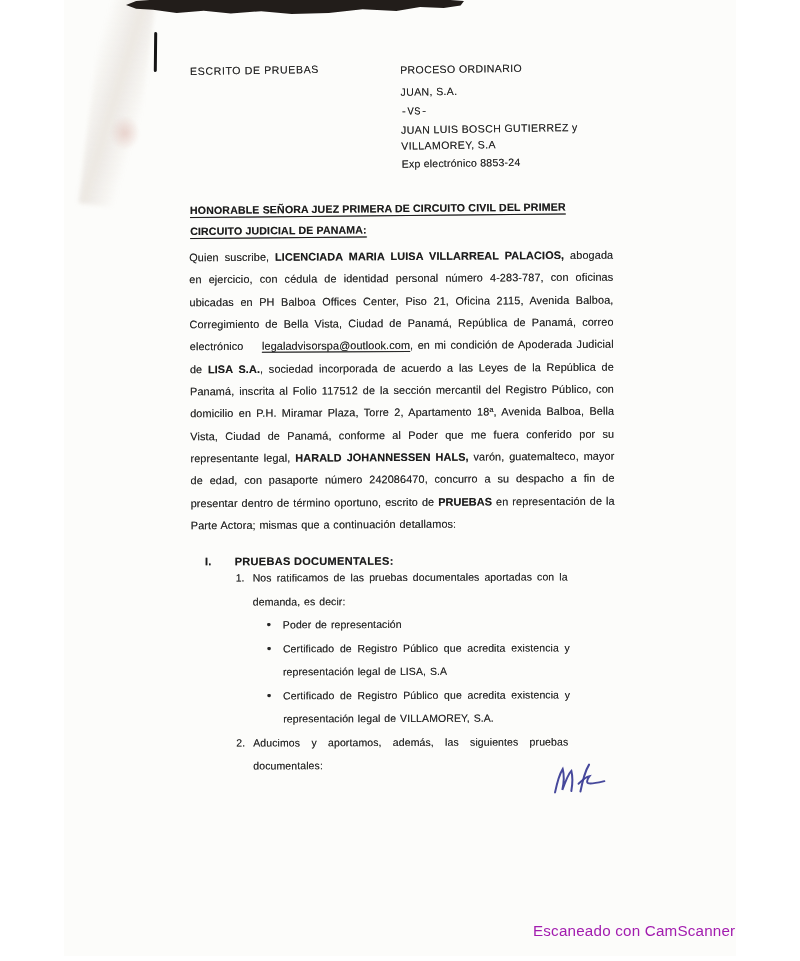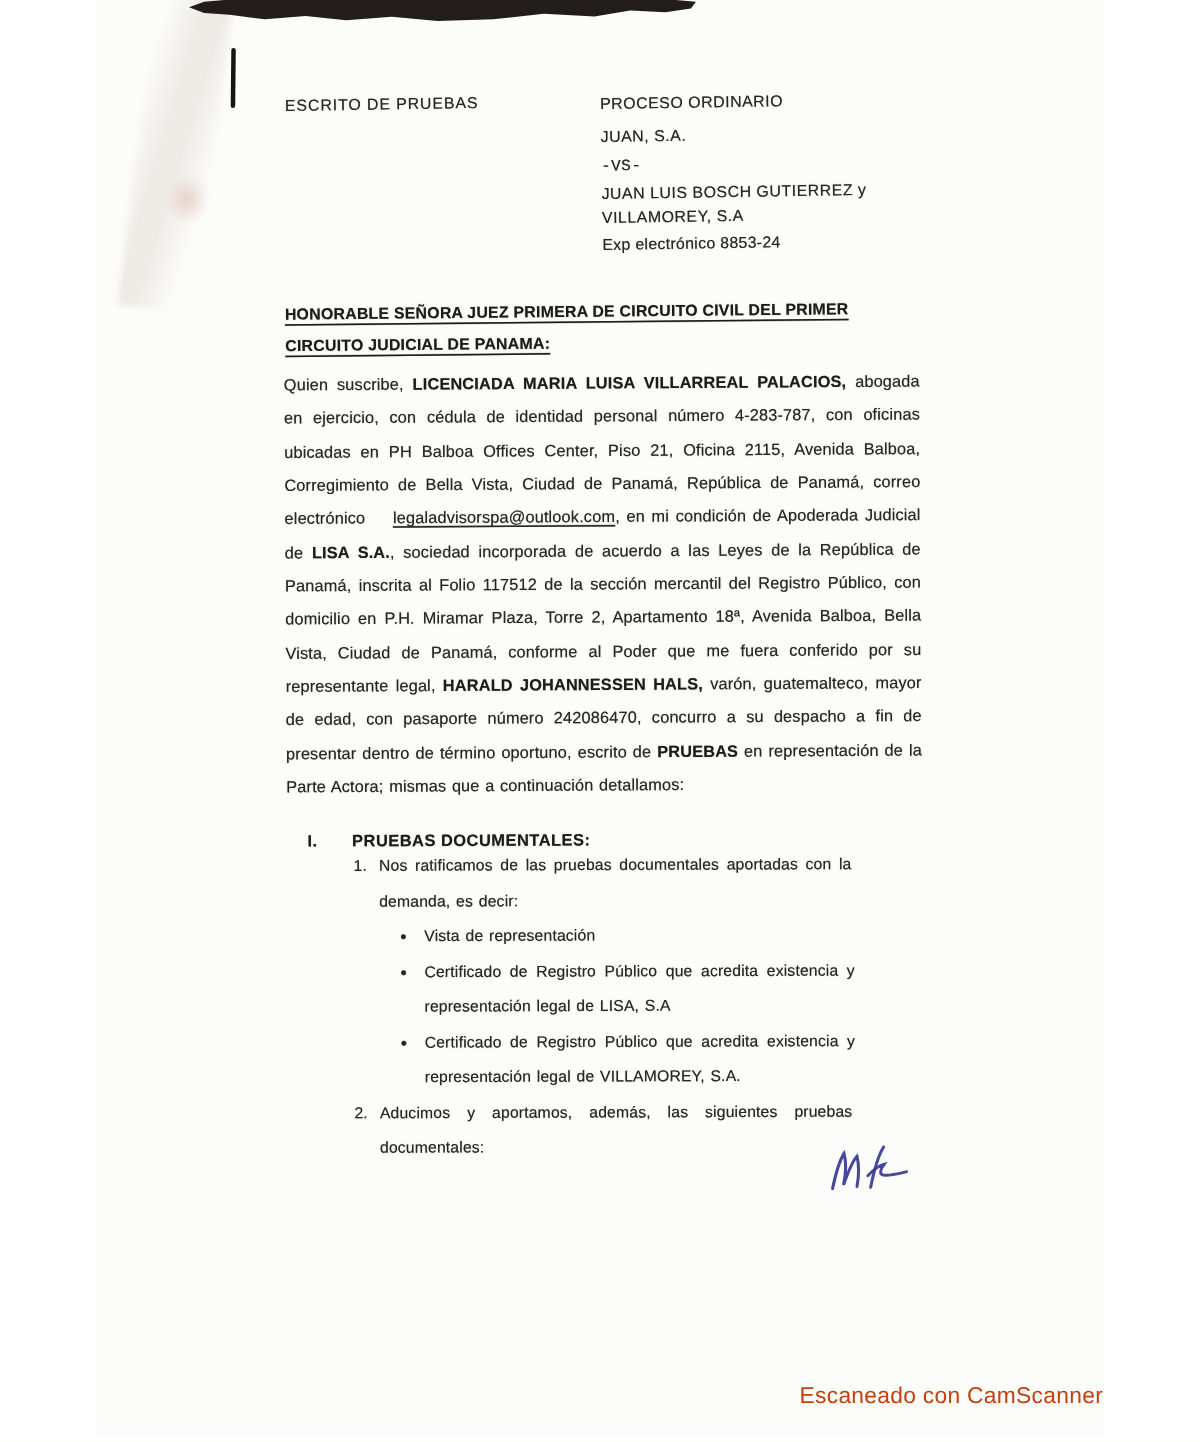--- a/index.html
+++ b/index.html
@@ -92,21 +92,21 @@
   .itext { width:315px; text-align:justify; word-spacing:0.8px; }
   .bullet-row { display:flex; margin-left:31px; }
   .bmark { width:16px; flex:none; font-size:12px; }
   .btext { width:287px; text-align:justify; word-spacing:0.8px; }
   
   .initials {
     position:absolute; left:548px; top:756px; width:62px; height:46px;
   }
   .watermark {
     position:absolute; left:533px; top:922px;
-    font-size:15.2px; letter-spacing:0.2px; color:#c2410c;
+    font-size:15.2px; letter-spacing:0.2px; color:#a21caf;
   }
 </style>
 </head>
 <body>
 
 <div class="sheet"></div>
 
 <div class="crease"></div>
 <div class="smudge"></div>
 <div class="top-blob"></div>
@@ -134,21 +134,21 @@
   <span>I.</span><span class="stitle">PRUEBAS DOCUMENTALES:</span>
 </div>
 
 <div class="evidence-list scantxt">
   <div class="list-item">
     <span class="num">1.</span>
     <span class="itext">Nos ratificamos de las pruebas documentales aportadas con la demanda, es decir:</span>
   </div>
   <div class="bullet-row">
     <span class="bmark">•</span>
-    <span class="btext">Vista de representación</span>
+    <span class="btext">Poder de representación</span>
   </div>
   <div class="bullet-row">
     <span class="bmark">•</span>
     <span class="btext">Certificado de Registro Público que acredita existencia y representación legal de LISA, S.A</span>
   </div>
   <div class="bullet-row">
     <span class="bmark">•</span>
     <span class="btext">Certificado de Registro Público que acredita existencia y representación legal de VILLAMOREY, S.A.</span>
   </div>
   <div class="list-item">

